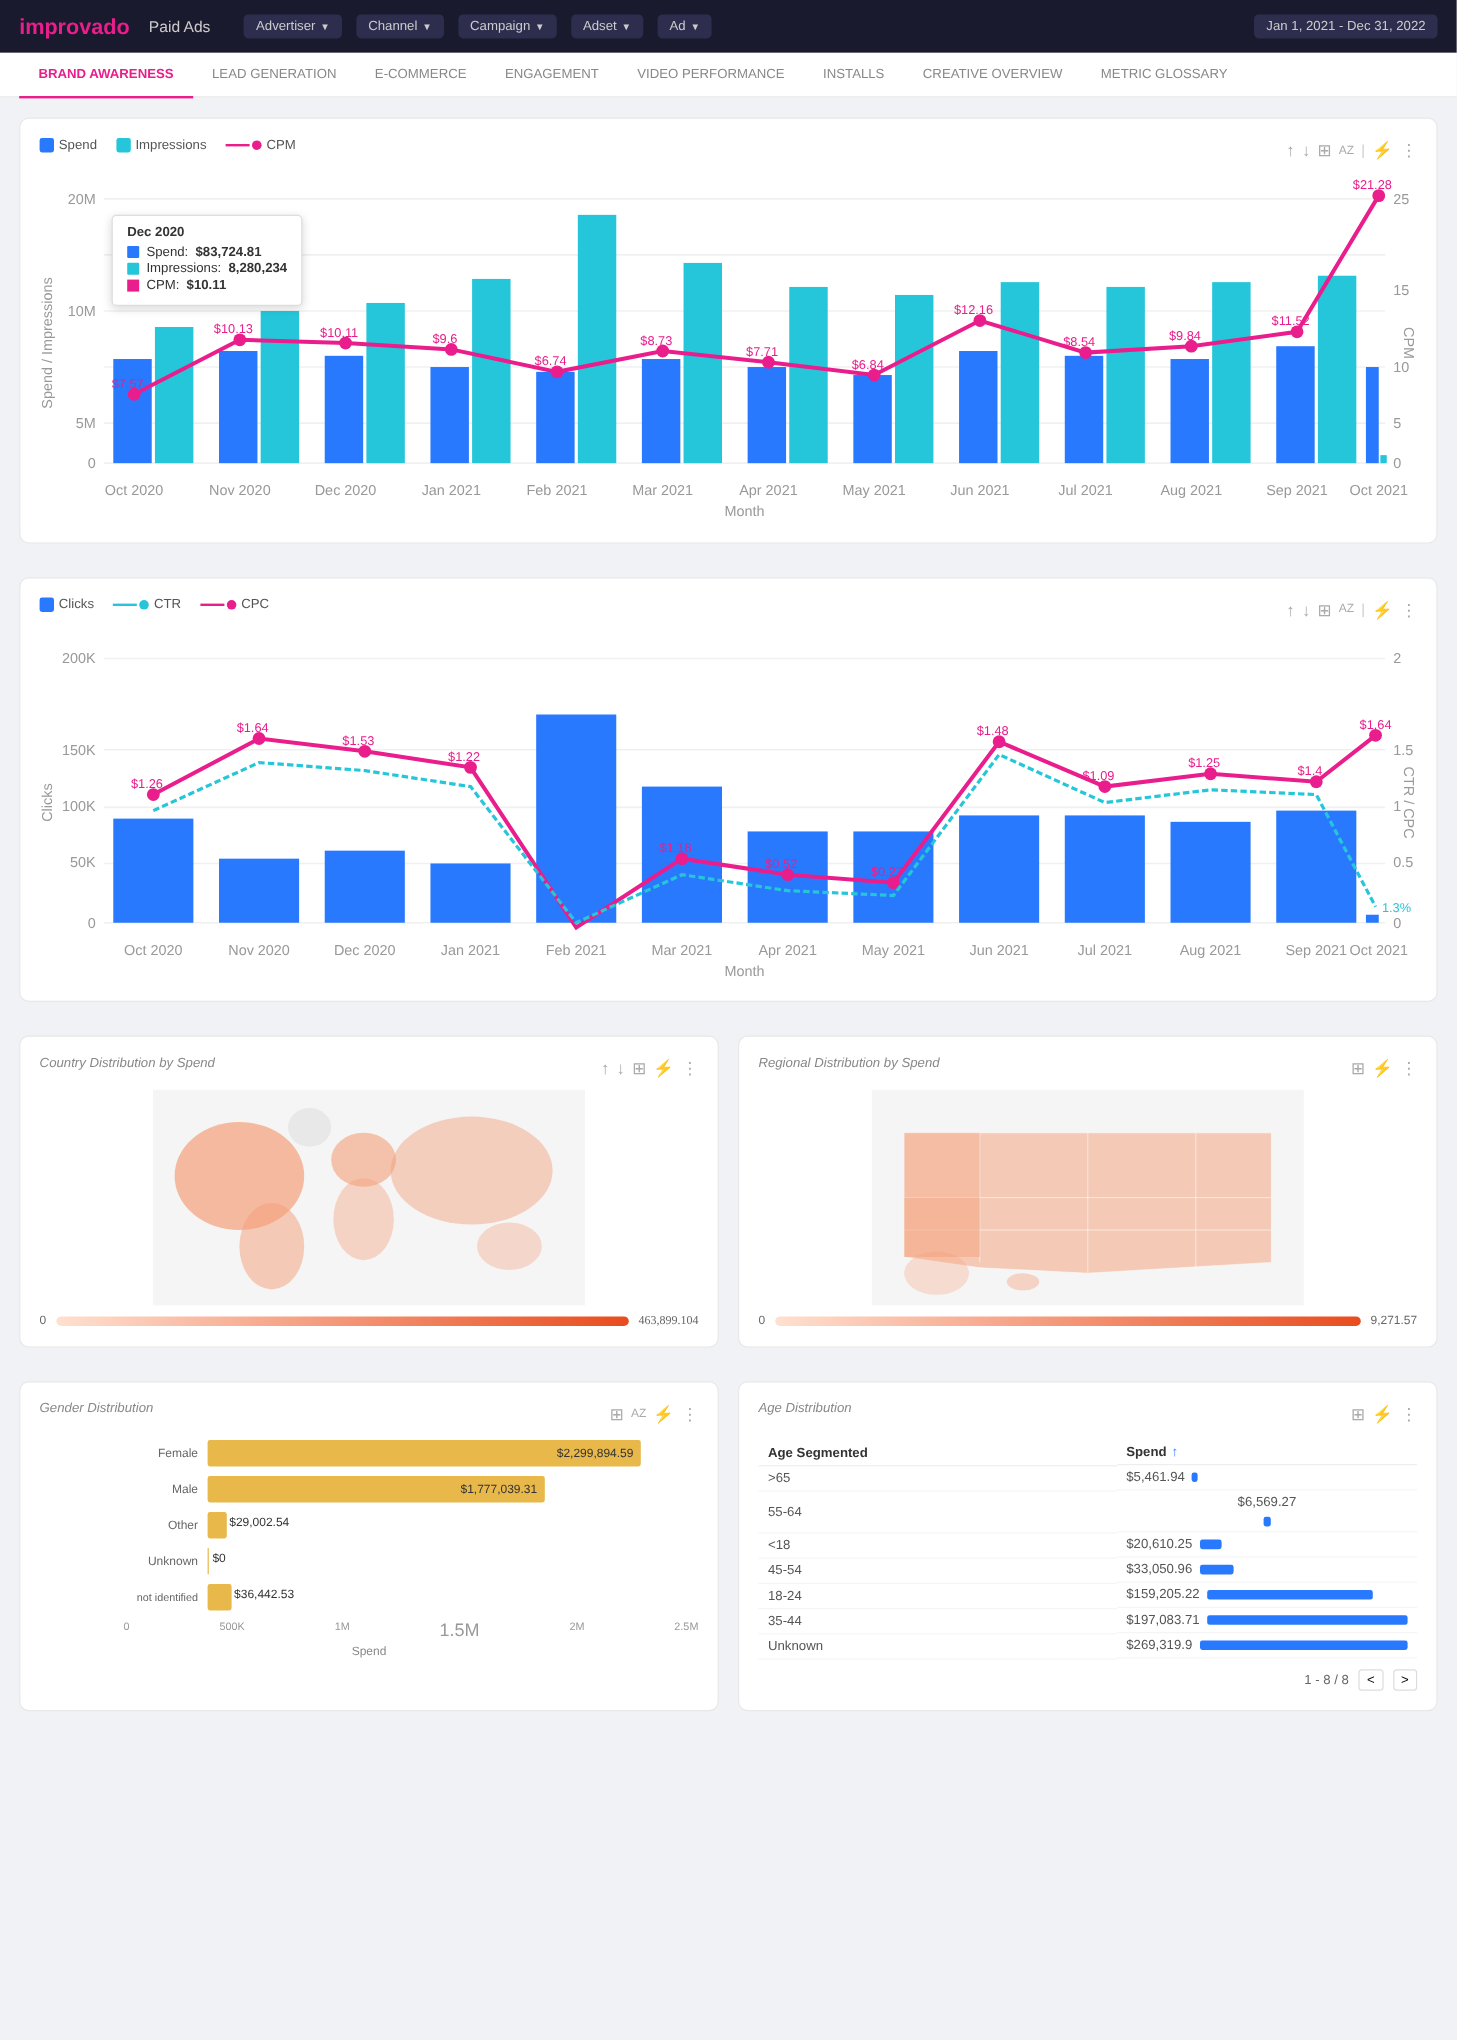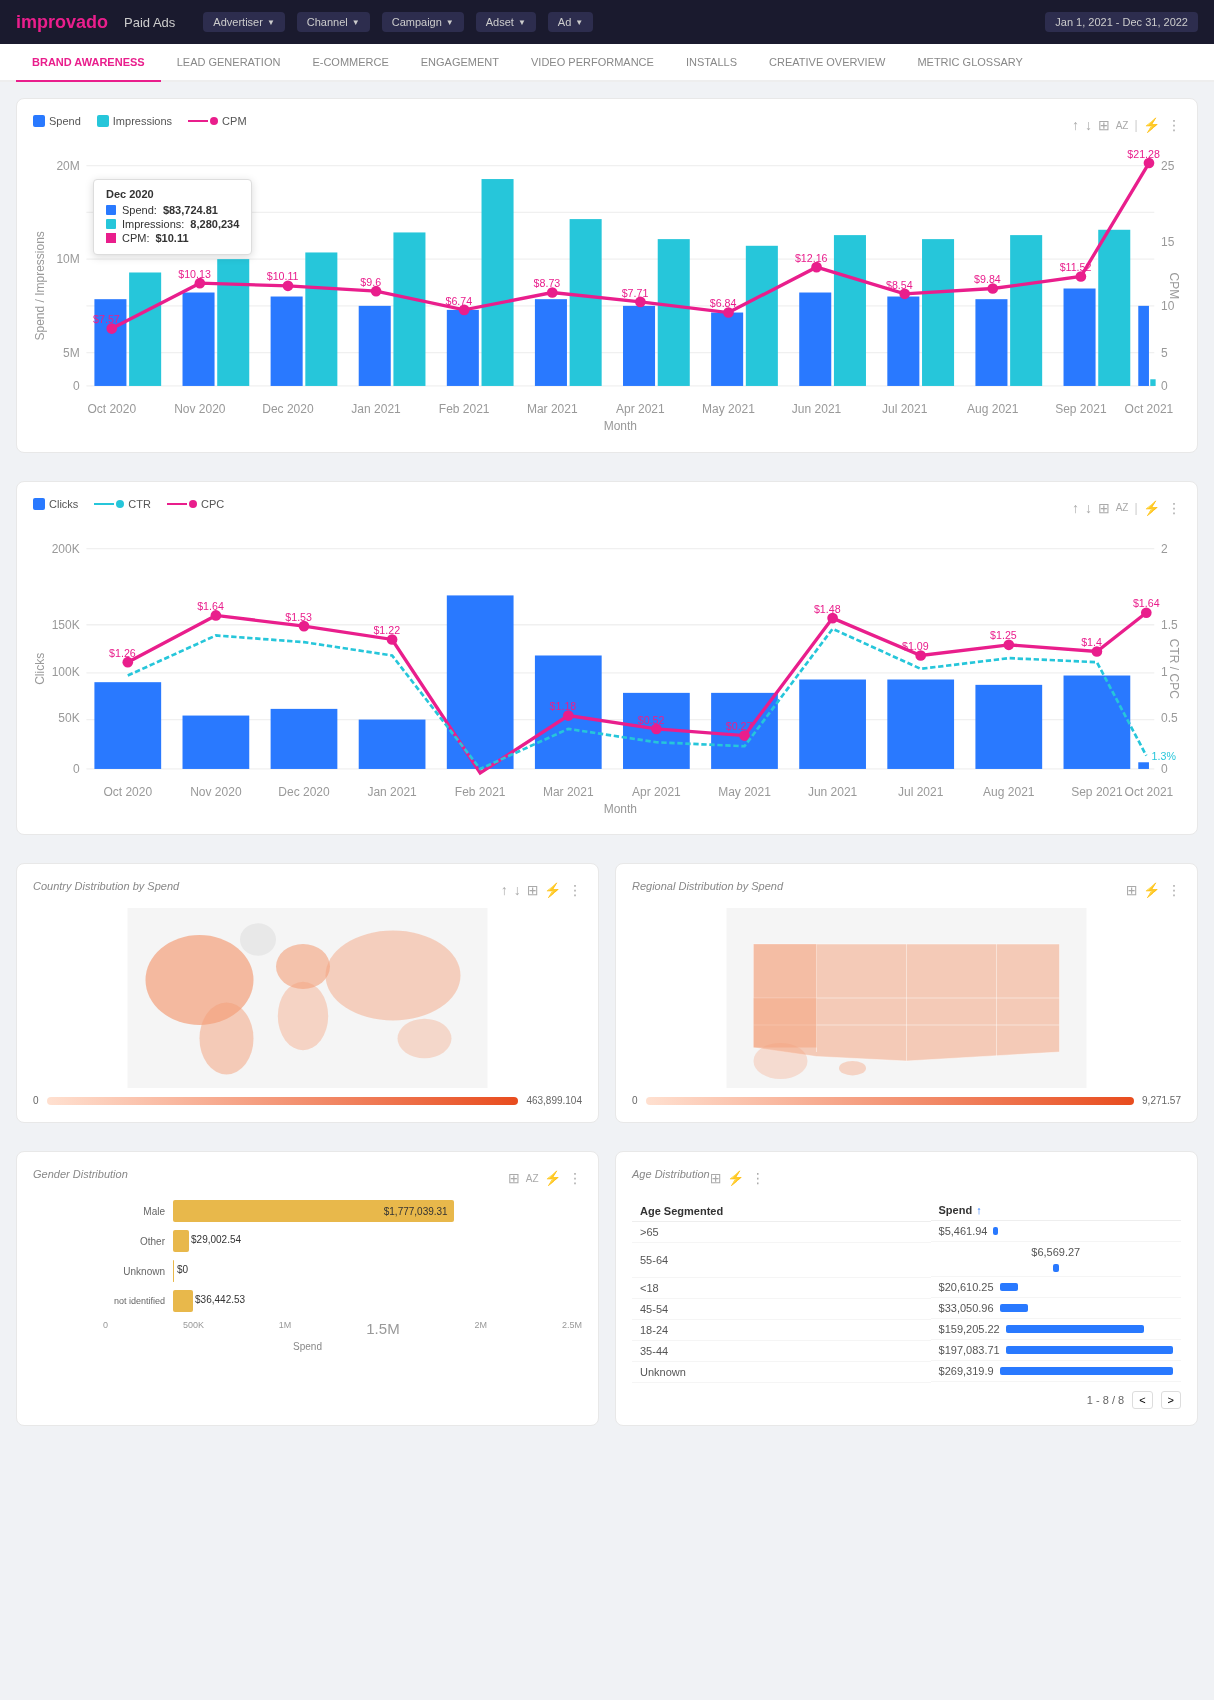--- a/index.html
+++ b/index.html
@@ -398,21 +398,21 @@
         <ellipse cx="295" cy="75" rx="75" ry="50" fill="#f4a07a" opacity="0.45"></ellipse>
 
         <ellipse cx="330" cy="145" rx="30" ry="22" fill="#f4a07a" opacity="0.35"></ellipse>
 
         <ellipse cx="145" cy="35" rx="20" ry="18" fill="#e8e8e8"></ellipse>
       </svg>
       
       <div style="display:flex;align-items:center;gap:8px;margin-top:4px;">
         <span style="font-size:10px;color:#666;">0</span>
         <div style="flex:1;height:8px;background:linear-gradient(to right,#ffe0d0,#e84c1e);border-radius:4px;"></div>
-        <span style="font-size:10px;color:#666;">463,899.104</span>
+        <span style="font-size:10px;color:#666;font-family:Liberation Serif, serif;">463,899.104</span>
       </div>
     </div>
 
     <div class="half-panel">
       <div style="display:flex;align-items:center;justify-content:space-between;margin-bottom:8px;">
         <span class="panel-title">Regional Distribution by Spend</span>
         <div style="display:flex;gap:6px;">
           <button class="panel-icon-btn">⊞</button>
           <button class="panel-icon-btn">⚡</button>
           <button class="panel-icon-btn">⋮</button>
@@ -454,20 +454,28 @@
         <div style="display:flex;gap:6px;">
           <button class="panel-icon-btn">⊞</button>
           <button class="panel-icon-btn" style="font-size:10px;">AZ</button>
           <button class="panel-icon-btn">⚡</button>
           <button class="panel-icon-btn">⋮</button>
         </div>
       </div>
 
       <div style="padding-left:70px;padding-right:8px;">
 
+        <div class="bar-row">
+          <div class="bar-label">Female</div>
+          <div style="flex:1;position:relative;">
+            <div style="height:22px;background:#e8b84b;width:90%;border-radius:2px;display:flex;align-items:center;padding-right:6px;justify-content:flex-end;">
+              <span style="font-size:10px;color:#333;white-space:nowrap;">$2,299,894.59</span>
+            </div>
+          </div>
+        </div>
 
         <div class="bar-row">
           <div class="bar-label">Male</div>
           <div style="flex:1;position:relative;">
             <div style="height:22px;background:#e8b84b;width:70%;border-radius:2px;display:flex;align-items:center;padding-right:6px;justify-content:flex-end;">
               <span style="font-size:10px;color:#333;white-space:nowrap;">$1,777,039.31</span>
             </div>
           </div>
         </div>
 
@@ -501,21 +509,21 @@
         <span style="font-size:9px;color:#999;">500K</span>
         <span style="font-size:9px;color:#999;">1M</span>
         <span style="font-size:15px;color:#999;text-align:center;">1.5M</span>
         <span style="font-size:9px;color:#999;">2M</span>
         <span style="font-size:9px;color:#999;">2.5M</span>
       </div>
       <div style="text-align:center;font-size:10px;color:#888;margin-top:4px;">Spend</div>
     </div>
 
     <div class="half-panel">
-      <div style="display:flex;align-items:center;margin-bottom:12px;">
+      <div style="display:flex;align-items:center;justify-content:space-between;margin-bottom:12px;">
         <span class="panel-title">Age Distribution</span>
         <div style="display:flex;gap:6px;">
           <button class="panel-icon-btn">⊞</button>
           <button class="panel-icon-btn">⚡</button>
           <button class="panel-icon-btn">⋮</button>
         </div>
       </div>
       <table class="age-table">
         <thead>
           <tr>

